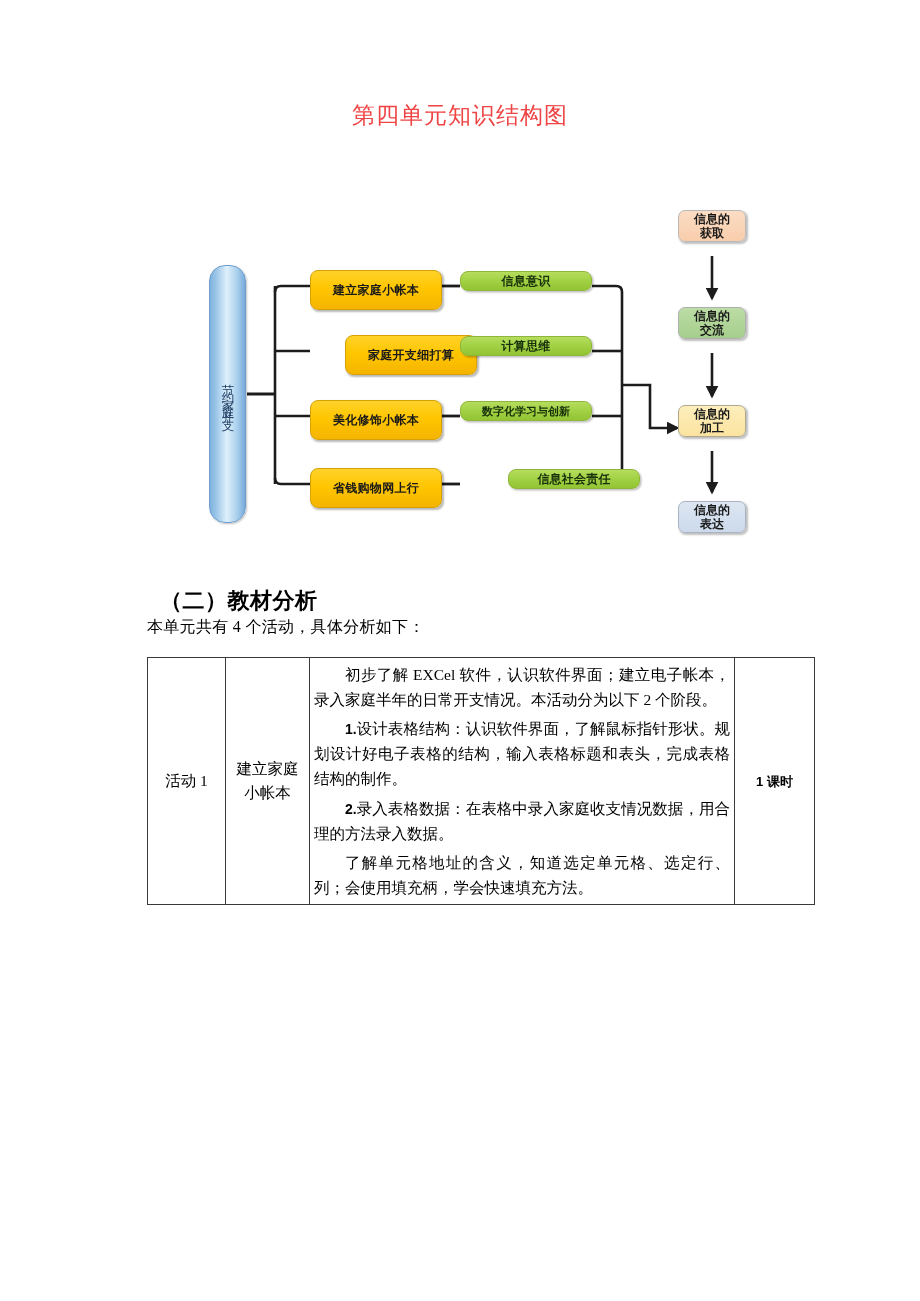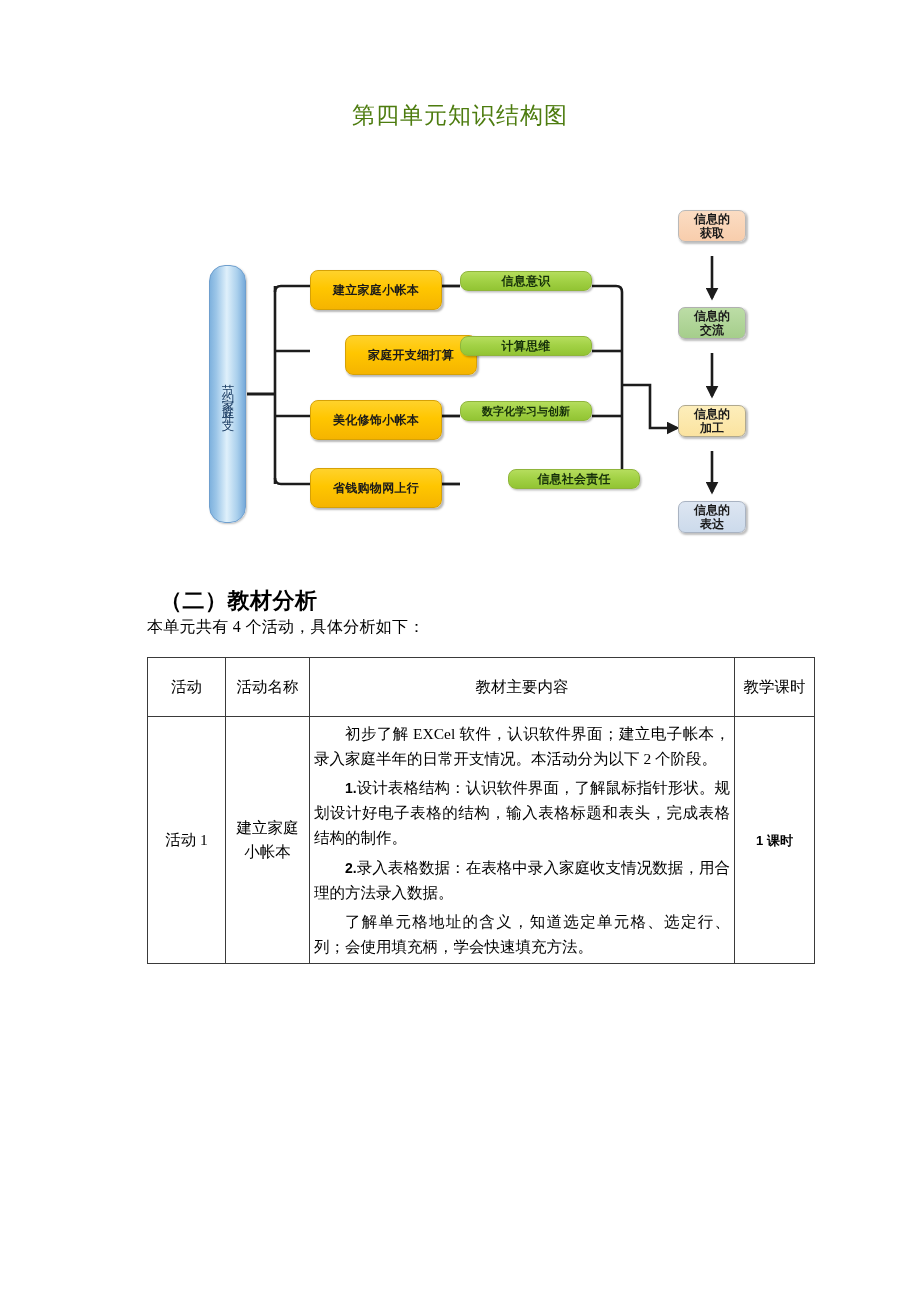--- a/index.html
+++ b/index.html
@@ -20,21 +20,21 @@
   .page-title {
     position: absolute;
     left: 0;
     top: 100px;
     width: 920px;
     text-align: center;
     font-family: "Liberation Sans", "DejaVu Sans", sans-serif;
     font-size: 23px;
     font-weight: 400;
     letter-spacing: 1px;
-    color: #4d7c0f;
+    color: #ef4444;
   }
 
   
   .diagram {
     position: absolute;
     left: 150px;
     top: 180px;
     width: 660px;
     height: 390px;
   }
@@ -279,26 +279,20 @@
 <div class="section-lead">本单元共有 4 个活动，具体分析如下：</div>
 
 <table class="tbl">
   <colgroup>
     <col class="col-a">
       <col class="col-b">
       <col class="col-c">
       <col class="col-d">
   </colgroup>
   <tbody>
-    <tr>
-      <td class="th-cell">活动</td>
-      <td class="th-cell">活动名称</td>
-      <td class="th-cell">教材主要内容</td>
-      <td class="th-cell">教学课时</td>
-    </tr>
     <tr>
       <td class="cell-center">
         <span class="num-wrap">活动 1</span>
       </td>
       <td class="cell-center">
         <div>建立家庭</div>
         <div>小帐本</div>
       </td>
       <td class="cell-body">
         <p>初步了解 EXCel 软件，认识软件界面；建立电子帐本，录入家庭半年的日常开支情况。本活动分为以下 2 个阶段。</p>

